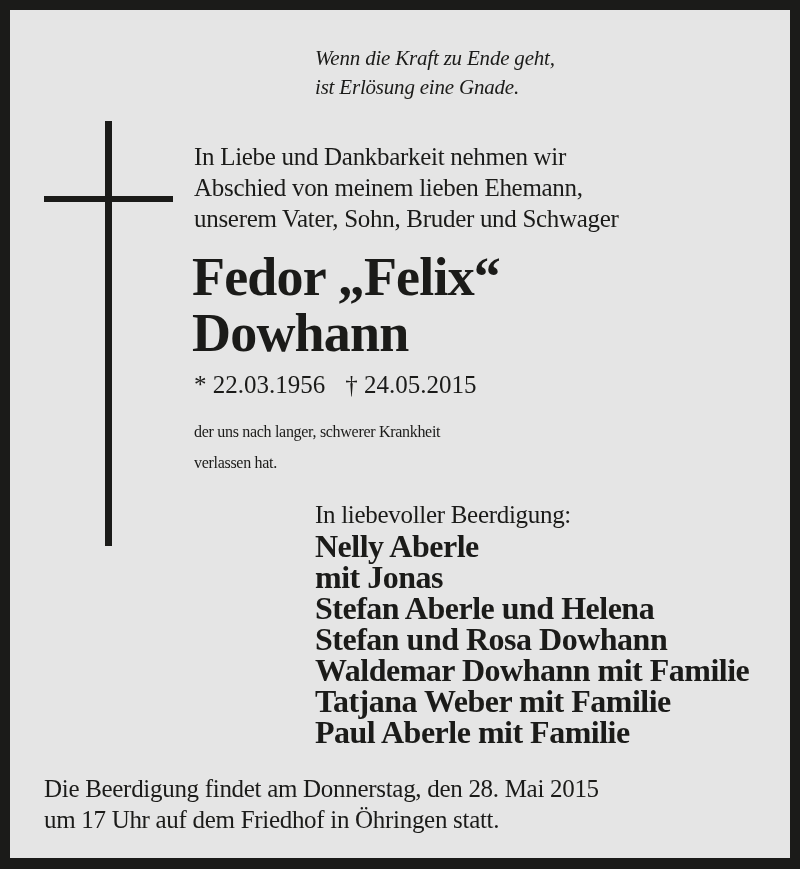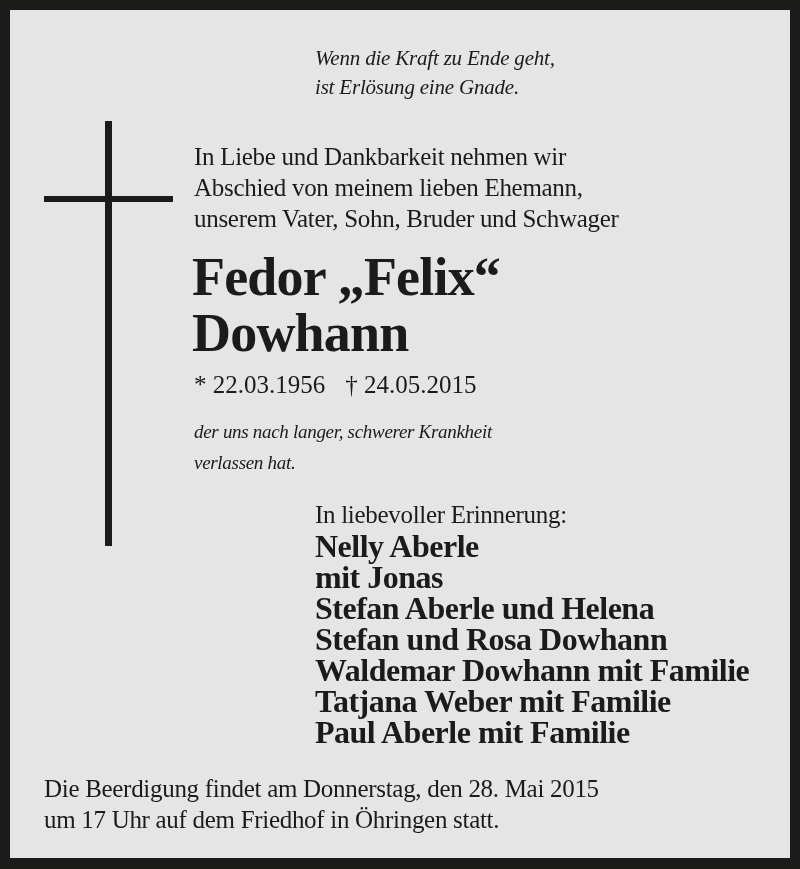--- a/index.html
+++ b/index.html
@@ -61,24 +61,23 @@
       position: absolute;
       left: 184px; top: 360px;
       font-size: 25px;
       line-height: 30px;
       white-space: nowrap;
     }
     .dates .death { margin-left: 20px; }
     .closing {
       position: absolute;
       left: 184px; top: 406px;
-      font-size: 19px;
+      font-size: 16px;
       line-height: 31px;
       letter-spacing: -0.3px;
-      font-style: italic;
     }
     .remembrance {
       position: absolute;
       left: 305px; top: 488px;
     }
     .remembrance .heading {
       font-size: 25px;
       line-height: 33px;
       letter-spacing: -0.3px;
     }
@@ -124,21 +123,21 @@
   <div class="dates">
     <span class="birth">* 22.03.1956</span><span class="death">† 24.05.2015</span>
   </div>
 
   <div class="closing">
     <div>der uns nach langer, schwerer Krankheit</div>
     <div>verlassen hat.</div>
   </div>
 
   <div class="remembrance">
-    <div class="heading">In liebevoller Erinnerung:</div>
+    <div class="heading">In liebevoller Beerdigung:</div>
     <div class="mourners">
       <div>Nelly Aberle</div>
       <div>mit Jonas</div>
       <div>Stefan Aberle und Helena</div>
       <div>Stefan und Rosa Dowhann</div>
       <div>Waldemar Dowhann mit Familie</div>
       <div>Tatjana Weber mit Familie</div>
       <div>Paul Aberle mit Familie</div>
     </div>
   </div>

